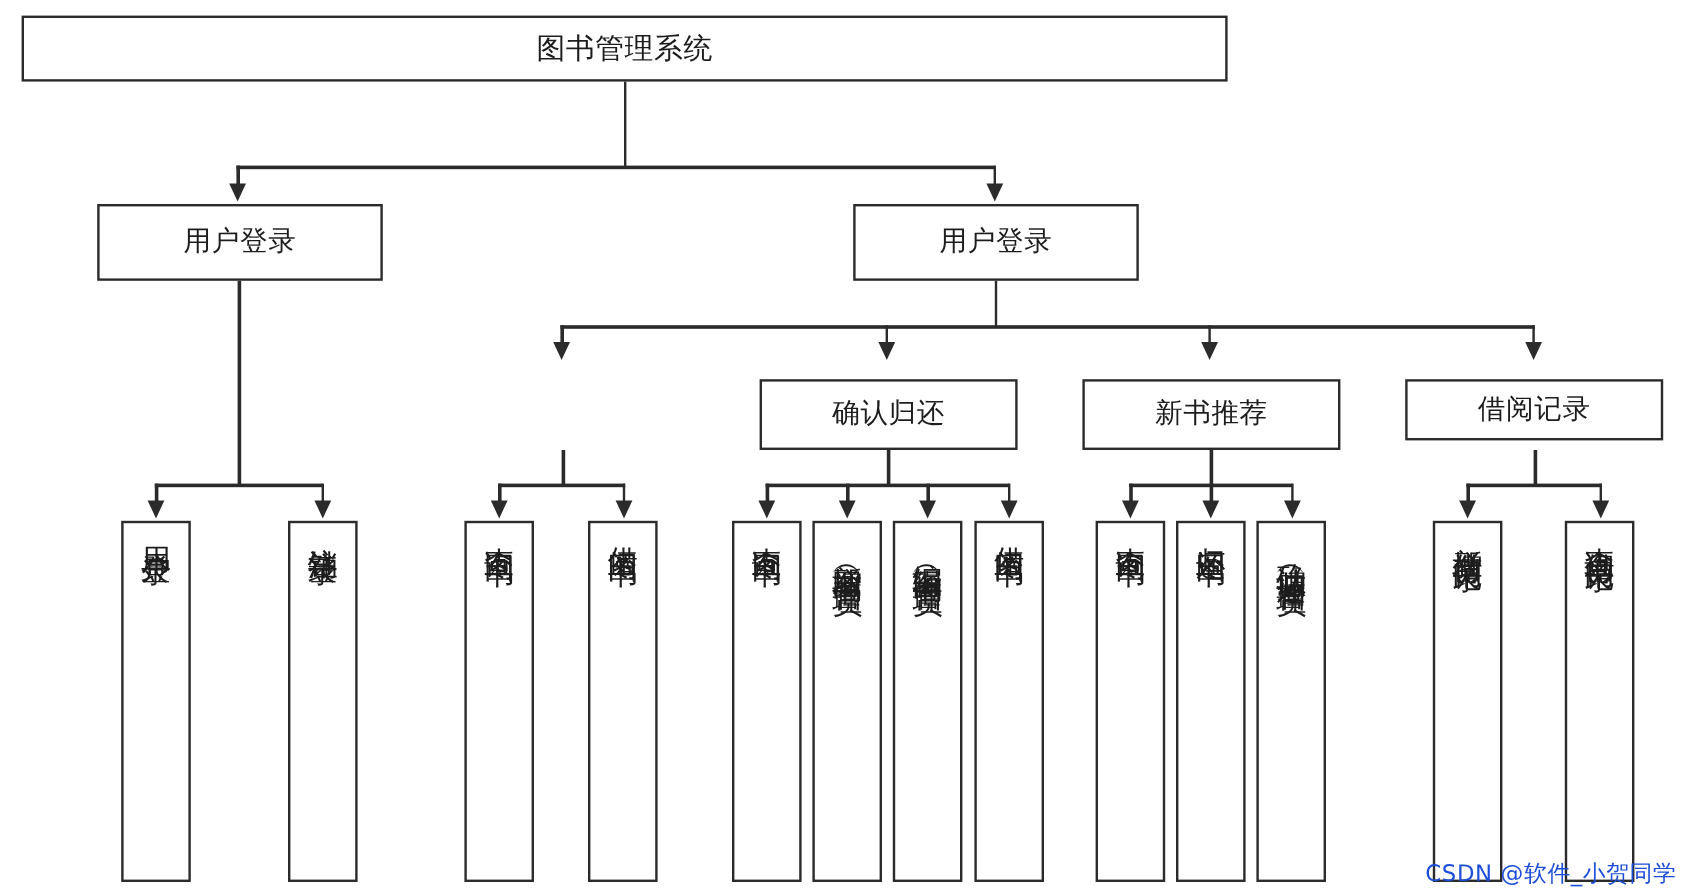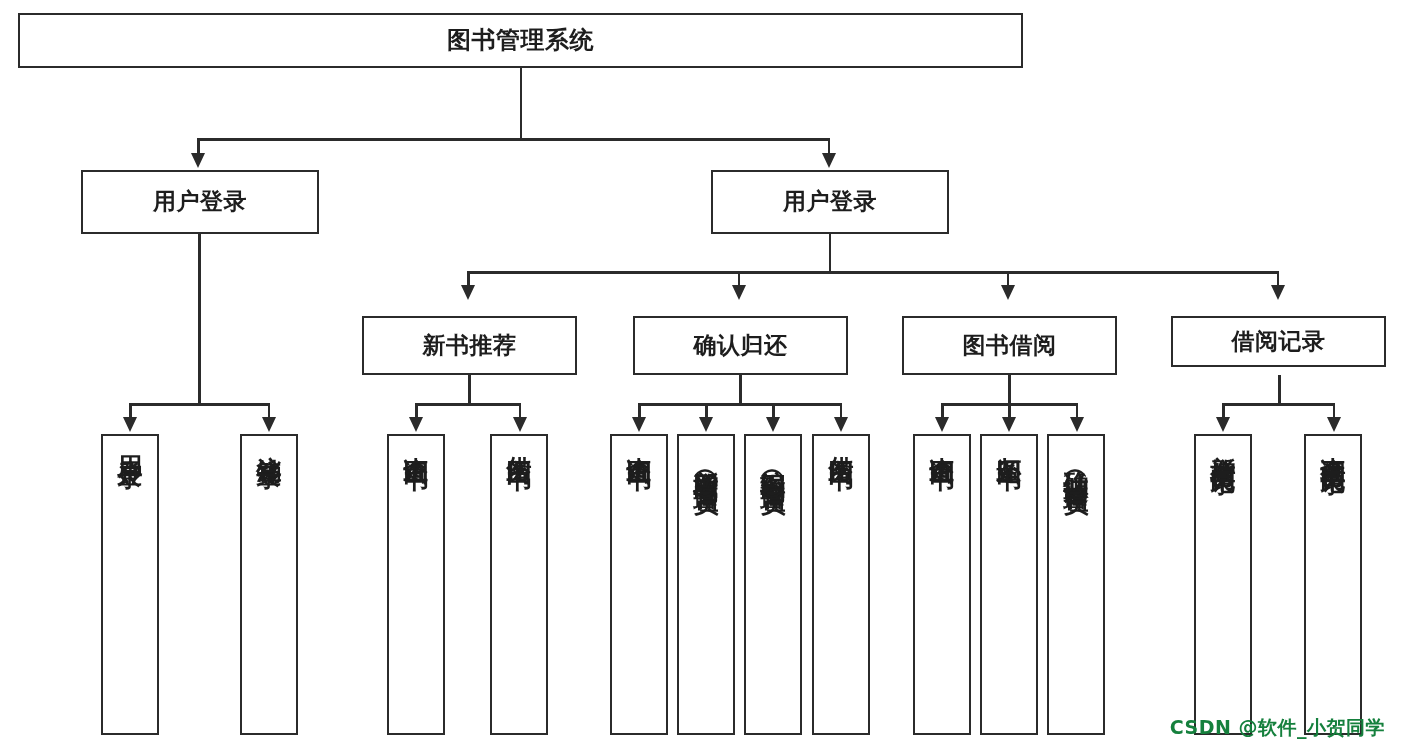--- a/index.html
+++ b/index.html
@@ -7,21 +7,20 @@
   body{
     font-family:"DejaVu Sans","Liberation Sans",sans-serif;
     -webkit-font-smoothing:antialiased;
   }
   #canvas{
     position:relative;
     width:1405px;
     height:747px;
     background:#ffffff;
     overflow:hidden;
-    font-weight:bold;
   }
   
   .node{
     position:absolute;
     box-sizing:border-box;
     border:2.6px solid #2b2b2b;
     background:#ffffff;
     display:flex;
     align-items:center;
     justify-content:center;
@@ -66,24 +65,24 @@
     position:absolute;
     width:0;height:0;
     border-left:7.5px solid transparent;
     border-right:7.5px solid transparent;
     border-top:15px solid #2b2b2b;
     z-index:2;
   }
   
   #watermark{
     position:absolute;
-    right:20px;
+    right:8px;
     bottom:6px;
     font-size:19px;
-    color:#15803d;
+    color:#1d4ed8;
     white-space:nowrap;
     z-index:6;
     letter-spacing:0.5px;
   }
 </style>
 </head>
 <body>
 
 <div id="canvas">
 
@@ -150,28 +149,25 @@
     <span class="label">图书管理系统</span>
   </div>
 
   <div class="node horiz" style="left:81px;top:170px;width:238px;height:64px;">
     <span class="label">用户登录</span>
   </div>
   <div class="node horiz" style="left:711px;top:170px;width:238px;height:64px;">
     <span class="label">用户登录</span>
   </div>
 
-  <div class="node horiz" style="left:362px;top:316px;width:215px;height:59px;">
-    <span class="label">新书推荐</span>
-  </div>
   <div class="node horiz" style="left:633px;top:316px;width:215px;height:59px;">
     <span class="label">确认归还</span>
   </div>
   <div class="node horiz" style="left:902px;top:316px;width:215px;height:59px;">
-    <span class="label">图书借阅</span>
+    <span class="label">新书推荐</span>
   </div>
   <div class="node horiz" style="left:1171px;top:316px;width:215px;height:51px;">
     <span class="label">借阅记录</span>
   </div>
 
   <div class="node vert" style="left:101px;top:434px;width:58px;height:301px;">
     <span class="label">用户登录</span>
   </div>
   <div class="node vert" style="left:240px;top:434px;width:58px;height:301px;">
     <span class="label">注销登录</span>

